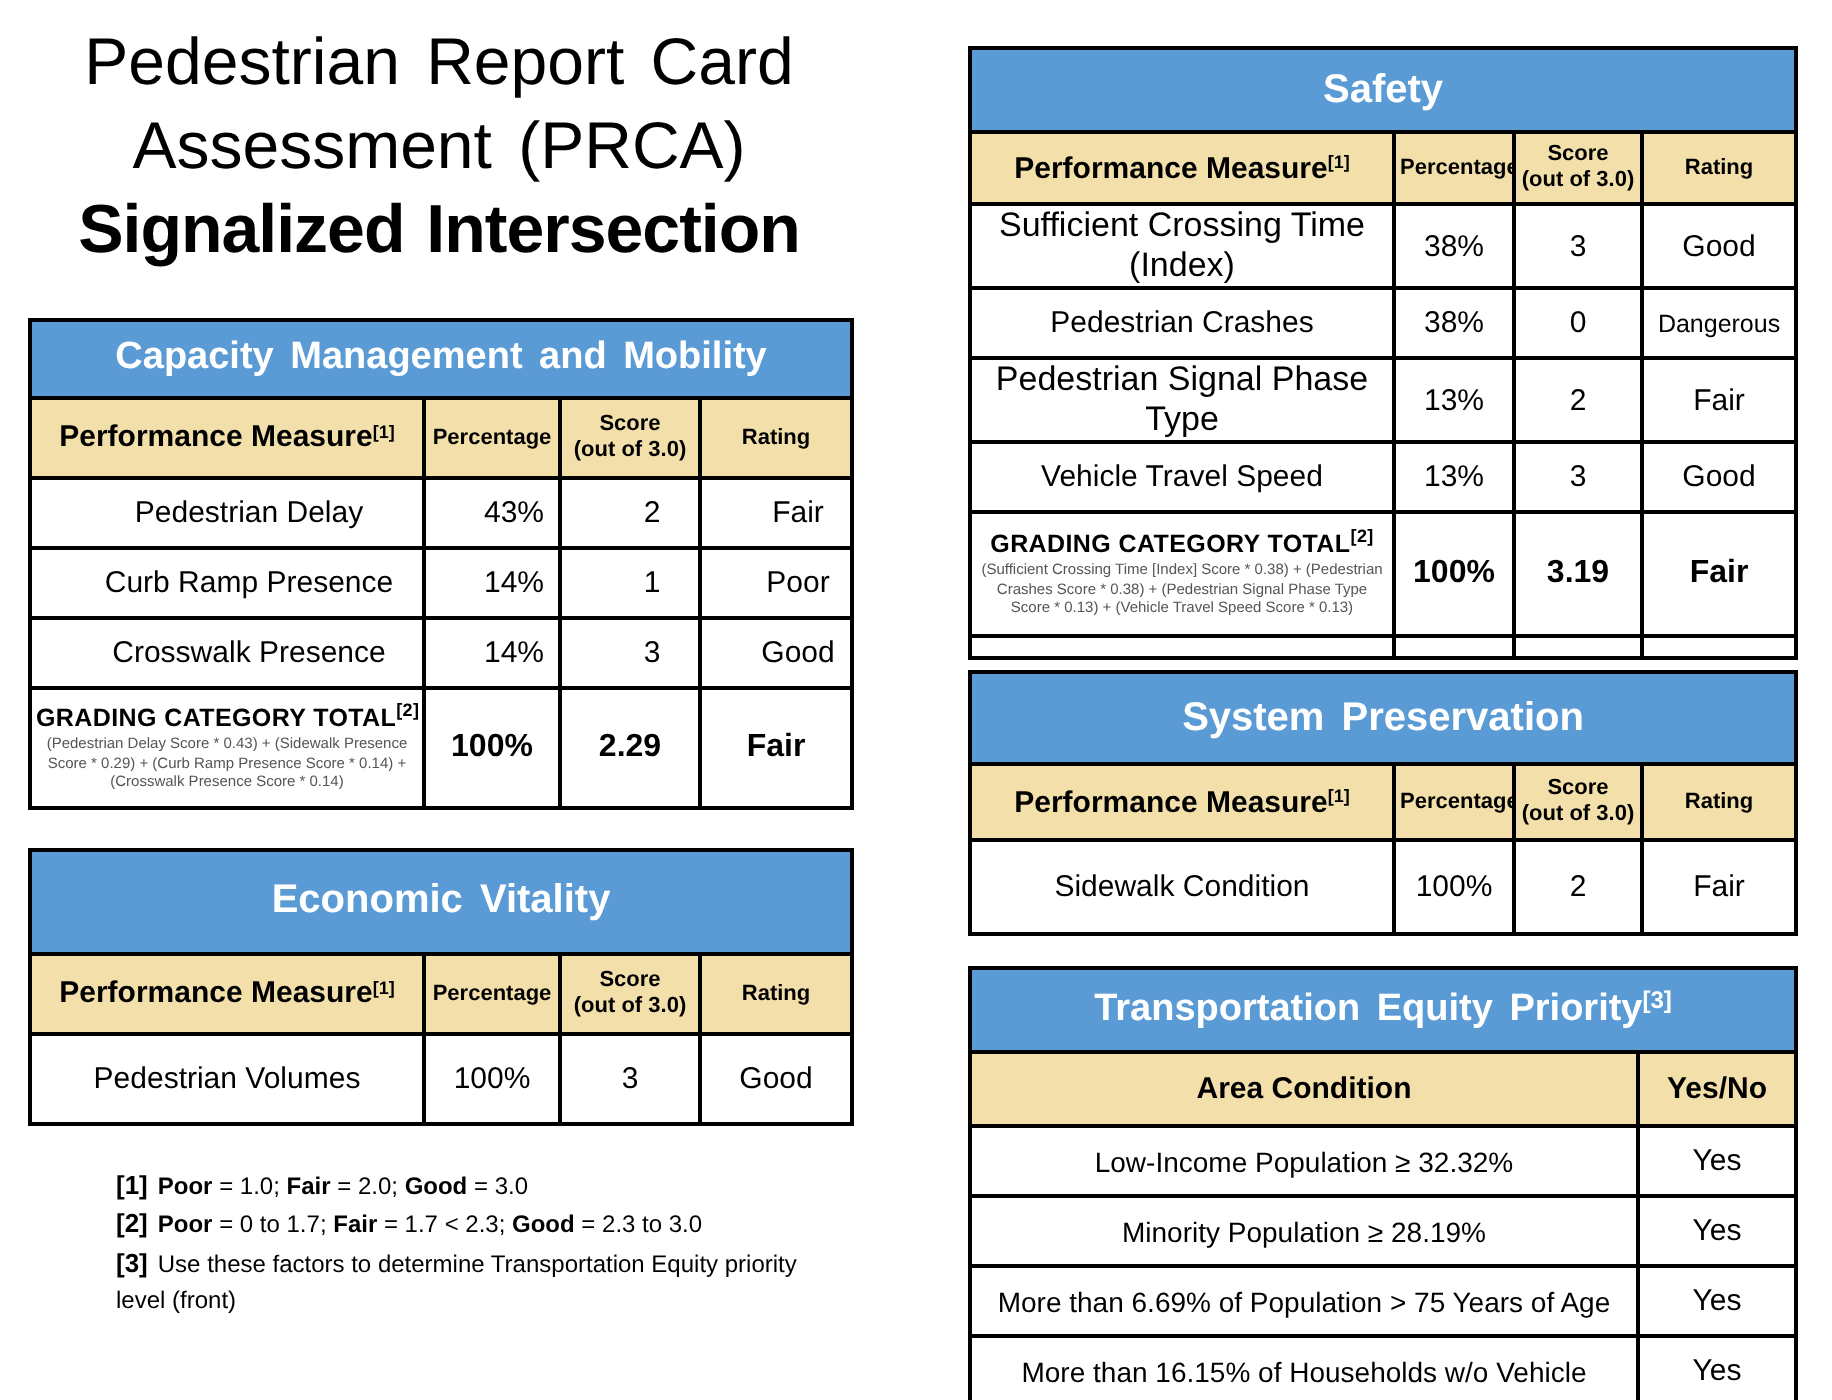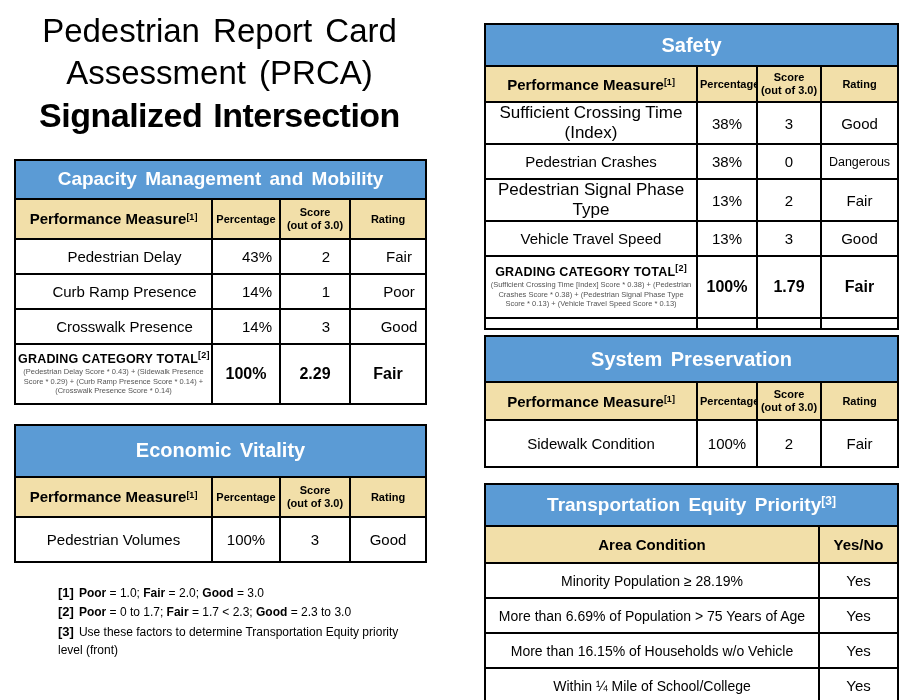--- a/index.html
+++ b/index.html
@@ -215,21 +215,21 @@
         <td class="data-cell">13%</td>
         <td class="data-cell">3</td>
         <td class="data-cell">Good</td>
       </tr>
       <tr class="r-total">
         <td class="total-label">
           <div class="total-title"><span>GRADING CATEGORY TOTAL</span><sup class="fnref">[2]</sup></div>
           <div class="formula">(Sufficient Crossing Time [Index] Score * 0.38) + (Pedestrian Crashes Score * 0.38) + (Pedestrian Signal Phase Type Score * 0.13) + (Vehicle Travel Speed Score * 0.13)</div>
         </td>
         <td class="total-val">100%</td>
-        <td class="total-val">1.79</td>
+        <td class="total-val">3.19</td>
         <td class="total-val">Fair</td>
       </tr>
       <tr class="r-empty">
         <td></td>
             <td></td>
             <td></td>
             <td></td>
       </tr>
     </tbody>
       </table>
@@ -270,20 +270,24 @@
         </colgroup>
       <tbody>
           <tr class="h-blue">
             <th colspan="2"><span>Transportation Equity Priority</span><sup class="fnref">[3]</sup></th>
           </tr>
       <tr class="h-tan">
         <th>Area Condition</th>
         <th>Yes/No</th>
       </tr>
       <tr class="r-data">
+        <td class="cond">Low-Income Population ≥ 32.32%</td>
+        <td class="yn">Yes</td>
+      </tr>
+      <tr class="r-data">
         <td class="cond">Minority Population ≥ 28.19%</td>
         <td class="yn">Yes</td>
       </tr>
       <tr class="r-data">
         <td class="cond">More than 6.69% of Population &gt; 75 Years of Age</td>
         <td class="yn">Yes</td>
       </tr>
       <tr class="r-data">
         <td class="cond">More than 16.15% of Households w/o Vehicle</td>
         <td class="yn">Yes</td>

